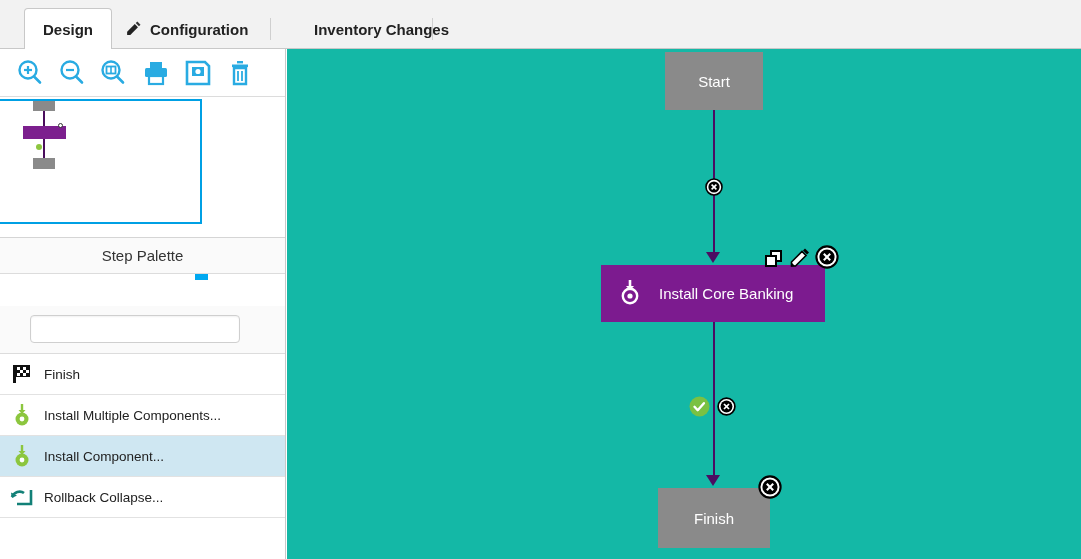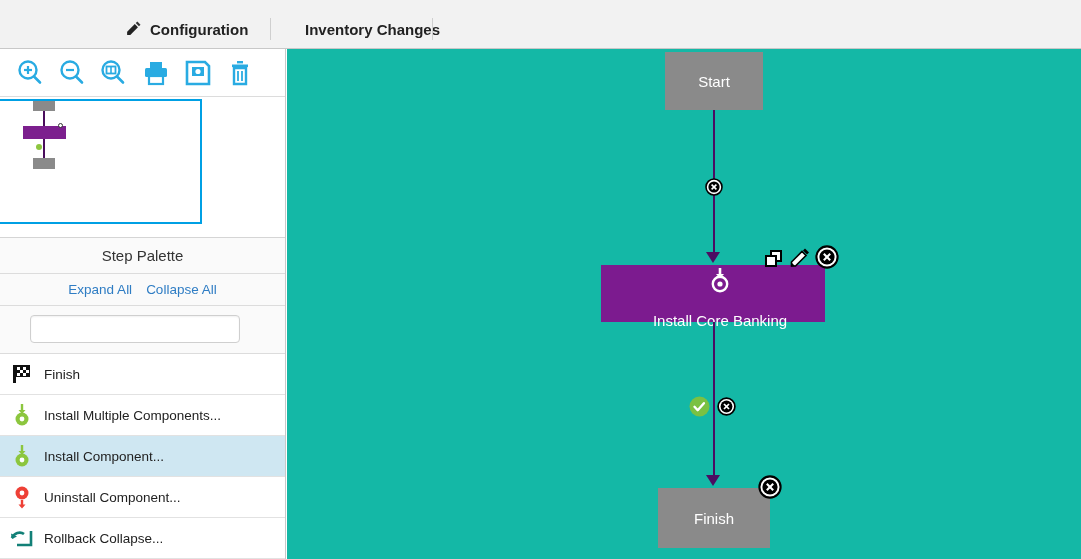--- a/index.html
+++ b/index.html
@@ -144,51 +144,54 @@
     overflow: hidden;
   }
   .node {
     position: absolute;
     display: flex; align-items: center;
     color: #ffffff;
     font-size: 15px;
     cursor: pointer;
   }
   .node.gray { background: #8a8a8a; justify-content: center; }
-  .node.purple { background: #7c1b8f; padding-left: 14px; gap: 14px; flex-direction: column; }
+  .node.purple { background: #7c1b8f; padding-left: 14px; gap: 14px; }
   .edge {
     position: absolute; width: 2px; background: #4b0d62;
   }
   .arrowhead {
     position: absolute; width: 0; height: 0;
     border-left: 7px solid transparent;
     border-right: 7px solid transparent;
     border-top: 11px solid #4b0d62;
   }
   .edge-del {
     position: absolute; width: 18px; height: 18px; cursor: pointer;
   }
   .node-act { position: absolute; cursor: pointer; }
   .ok-badge { position: absolute; width: 20px; height: 20px; }
 </style>
 </head>
 <body>
 
 <div id="tabbar">
+  <div class="tab active" style="left:24px;">
+    <span>Design</span>
+  </div>
   <div class="tab" style="left:113px;padding-left:12px;">
     <span>
       <svg width="17" height="17" viewBox="0 0 16 16">
         <path d="M11.6 1.4l3 3-1.5 1.5-3-3z" fill="#333"></path>
         <path d="M2 11l7.2-7.2 3 3L5 14H2z" fill="#222"></path>
       </svg>
     </span>
     <span>Configuration</span>
   </div>
   <div class="tabsep" style="left:270px;"></div>
-  <div class="tab" style="left:287px;align-items:center;">
+  <div class="tab" style="left:296px;align-items:center;">
     <span>Inventory Changes</span>
   </div>
   <div class="tabsep" style="left:432px;"></div>
 </div>
 
 <div id="leftpanel">
 
   <div id="toolbar">
     <div class="tbtn" style="left:14px;">
       <svg width="32" height="32" viewBox="0 0 32 32">
@@ -247,24 +250,20 @@
     <div class="mini-node mini-gray" style="left:33px; top:61px; width:22px; height:11px;"></div>
     <div style="position:absolute;left:58px;top:26px;width:5px;height:5px;border:1px solid #333;border-radius:50%;background:#fff;"></div>
     <div style="position:absolute;left:36px;top:47px;width:6px;height:6px;border-radius:50%;background:#8dc63f;"></div>
   </div>
   <div id="viewport-handle"></div>
 
   <div id="palette-header">
     <span>Step Palette</span>
   </div>
 
-  <div id="palette-actions">
-    <span class="plink">Expand All</span>
-    <span class="plink">Collapse All</span>
-  </div>
 
   <div id="palette-search-wrap">
     <input id="palette-search" type="text" placeholder="" style="">
   </div>
 
   <div id="palette-list">
 
     <div class="pitem">
       <span class="picon">
         <svg width="24" height="24" viewBox="0 0 24 24">
@@ -298,31 +297,20 @@
         <svg width="26" height="26" viewBox="0 0 26 26">
           <line x1="13" y1="2" x2="13" y2="9" stroke="#8cc63e" stroke-width="2.4"></line>
           <path d="M9.5 8l3.5 4 3.5-4z" fill="#8cc63e"></path>
           <circle cx="13" cy="17" r="6.5" fill="#8cc63e"></circle>
           <circle cx="13" cy="17" r="2.4" fill="#ffffff"></circle>
         </svg>
       </span>
       <span class="plabel">Install Component...</span>
     </div>
 
-    <div class="pitem">
-      <span class="picon">
-        <svg width="26" height="26" viewBox="0 0 26 26">
-          <circle cx="13" cy="9" r="6.5" fill="#ee4036"></circle>
-          <circle cx="13" cy="9" r="2.4" fill="#ffffff"></circle>
-          <line x1="13" y1="16" x2="13" y2="23" stroke="#ee4036" stroke-width="2.4"></line>
-          <path d="M9.5 20.5l3.5 4 3.5-4z" fill="#ee4036"></path>
-        </svg>
-      </span>
-      <span class="plabel">Uninstall Component...</span>
-    </div>
 
     <div class="pitem">
       <span class="picon">
         <svg width="26" height="26" viewBox="0 0 26 26">
           <path d="M22 6v14H8" fill="none" stroke="#128077" stroke-width="2.6"></path>
           <path d="M3 13c2-5 8-7 12-4" fill="none" stroke="#128077" stroke-width="2.8"></path>
           <path d="M2 8.5l1 5.5 5-2.5z" fill="#128077"></path>
         </svg>
       </span>
       <span class="plabel">Rollback Collapse...</span>

